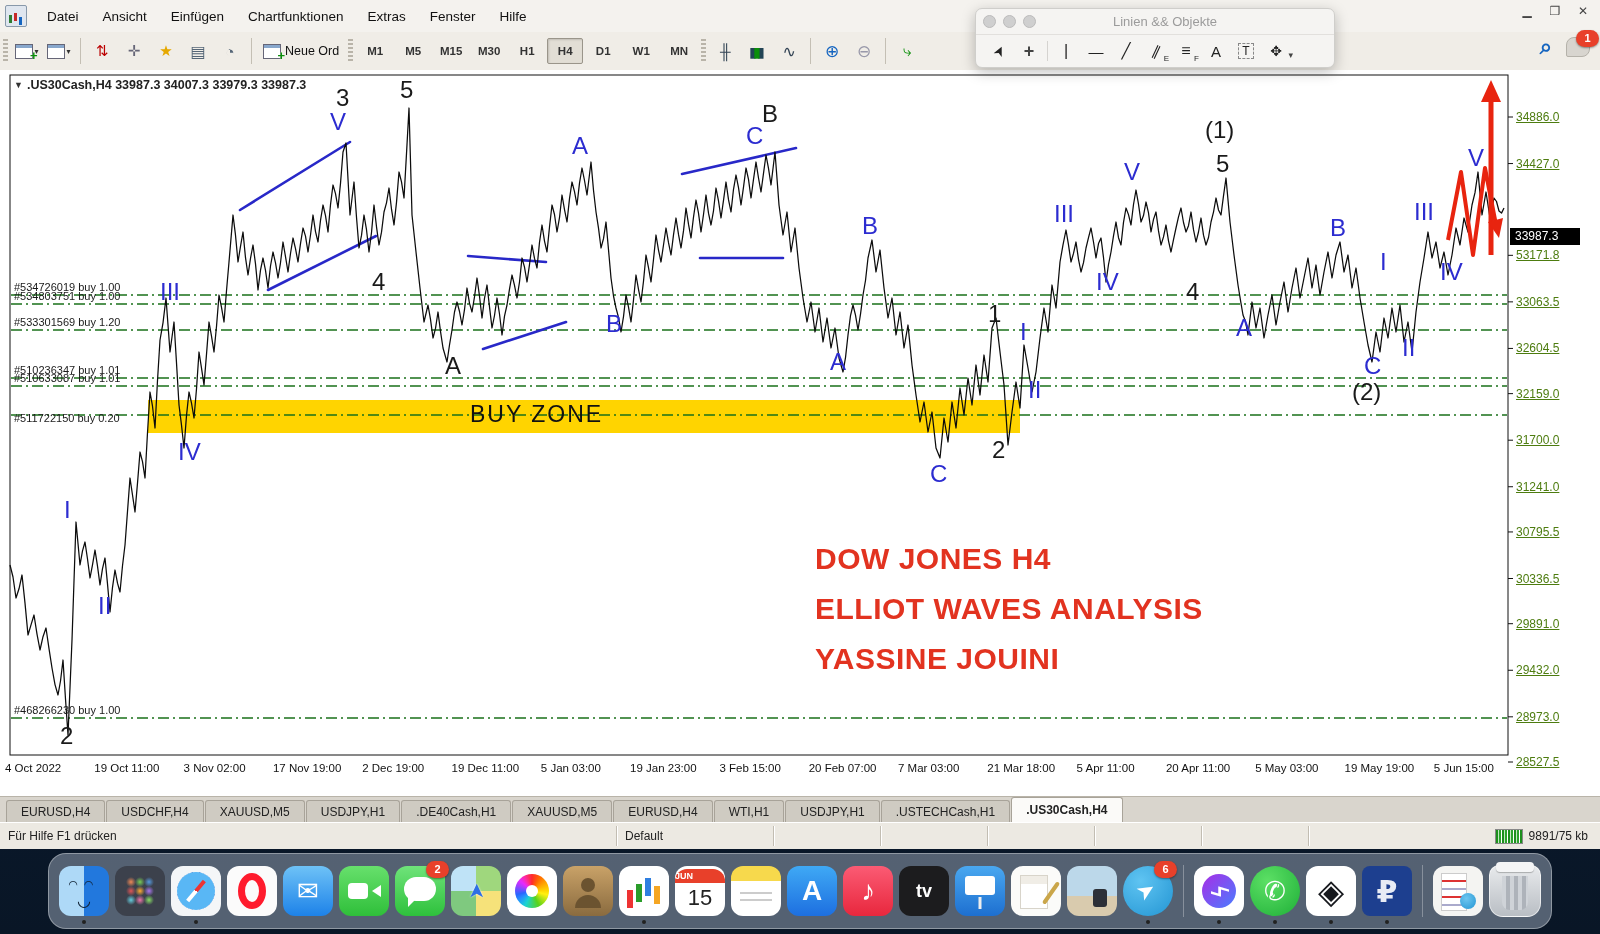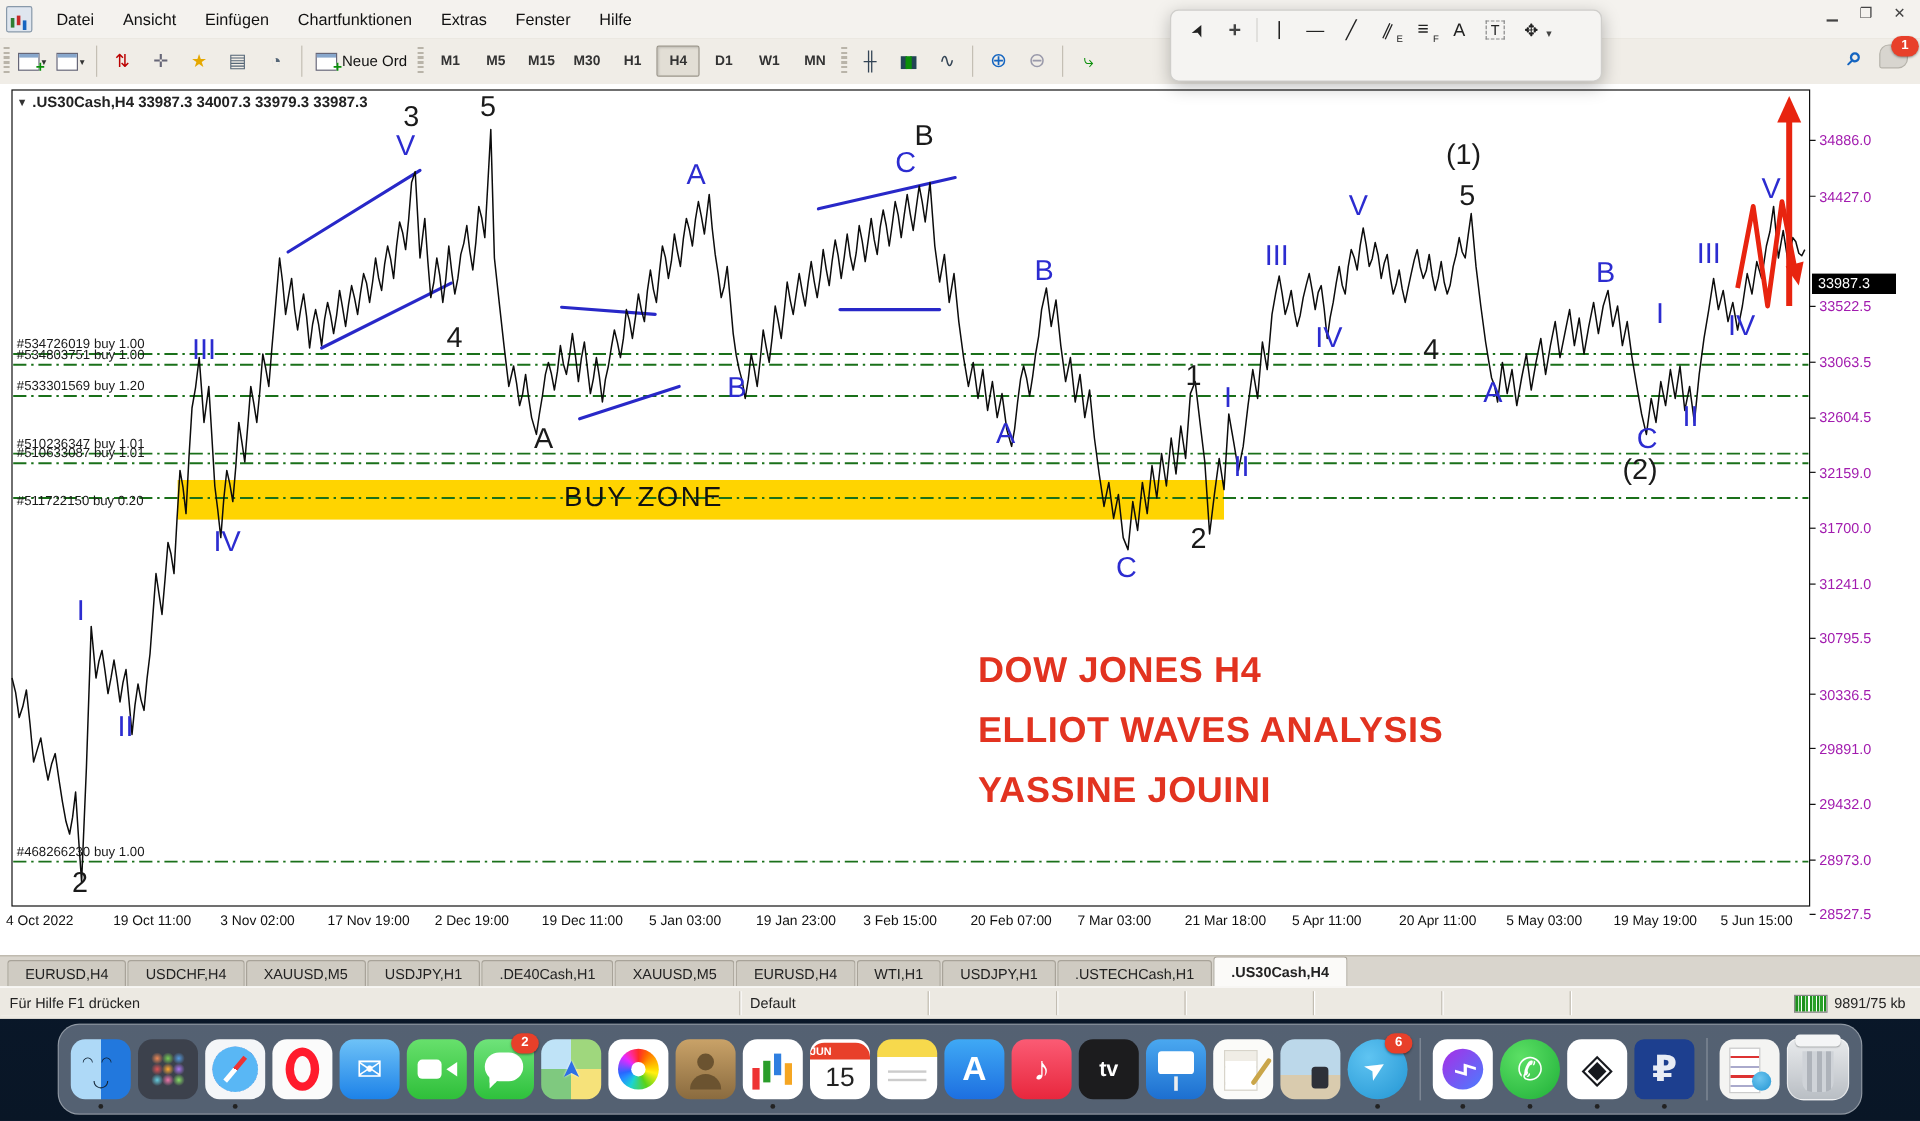--- a/index.html
+++ b/index.html
@@ -68,21 +68,21 @@
   #chart-svg{position:absolute;left:0;top:0;}
   #chart-labels{position:absolute;left:0;top:0;width:1600px;height:726px;pointer-events:none;}
   #chart-title{position:absolute;left:14px;top:8px;font-size:12.5px;font-weight:bold;color:#222;}
   #chart-title .tri{font-size:9px;vertical-align:1px;margin-right:4px;color:#333;}
   .order-label{position:absolute;font-size:11px;color:#1a1a1a;white-space:nowrap;}
   .wave-label{position:absolute;font-size:24px;white-space:nowrap;}
   .wave-b{color:#2c2cd0;}
   .wave-k{color:#1a1a1a;}
   #buyzone-label{position:absolute;font-size:23px;letter-spacing:2px;color:#111;font-weight:500;}
   .red-line{position:absolute;font-size:30px;font-weight:600;color:#e23320;letter-spacing:.5px;}
-  .price-tick{position:absolute;left:1516px;font-size:12px;color:#a21caf;}
+  .price-tick{position:absolute;left:1516px;font-size:12px;color:#4d7c0f;text-decoration:underline;}
   #price-tag{position:absolute;left:1510px;width:62px;background:#000;color:#fff;font-size:12px;padding:1px 3px 2px 5px;}
   .date-tick{position:absolute;top:692px;font-size:11.5px;color:#111;white-space:nowrap;}
   
   #tab-bar{position:absolute;left:0;top:796px;width:1600px;height:26px;background:#d9d5cd;border-top:1px solid #b9b4a9;display:flex;align-items:flex-end;padding-left:6px;box-sizing:border-box;}
   .chart-tab{height:21px;padding:0 14px;font-size:12px;color:#222;background:#cfcbc2;border:1px solid #a8a399;border-bottom:none;border-radius:3px 3px 0 0;margin-right:1px;display:flex;align-items:center;white-space:nowrap;}
   .chart-tab.active{background:#fbfaf8;font-weight:bold;height:24px;}
   #status-bar{position:absolute;left:0;top:822px;width:1600px;height:26px;background:#ece9e2;border-top:1px solid #fff;display:flex;align-items:center;font-size:12px;color:#222;}
   .sb-cell{height:20px;display:flex;align-items:center;padding:0 8px;border-right:1px solid #c2bdb2;box-shadow:1px 0 0 #fff;}
   #sb-left{width:600px;}
   #sb-profile{width:140px;}
@@ -298,21 +298,21 @@
         <div id="chart-title"><span class="tri">▼</span><span>.US30Cash,H4  33987.3 34007.3 33979.3 33987.3</span></div>
       <div class="order-label" style="left: 14px; top: 211px;">#534726019 buy 1.00</div>
           <div class="order-label" style="left: 14px; top: 220px;">#534803751 buy 1.00</div>
           <div class="order-label" style="left: 14px; top: 246px;">#533301569 buy 1.20</div>
           <div class="order-label" style="left: 14px; top: 294px;">#510236347 buy 1.01</div>
           <div class="order-label" style="left: 14px; top: 302px;">#510633087 buy 1.01</div>
           <div class="order-label" style="left: 14px; top: 342px;">#511722150 buy 0.20</div>
           <div class="order-label" style="left: 14px; top: 634px;">#468266230 buy 1.00</div>
           <div class="price-tick" style="top: 40px;">34886.0</div>
           <div class="price-tick" style="top: 86.561px;">34427.0</div>
-          <div class="price-tick" style="top: 178.313px;">33522.5</div>
+          <div class="price-tick" style="top: 178.313px;">53171.8</div>
           <div class="price-tick" style="top: 224.874px;">33063.5</div>
           <div class="price-tick" style="top: 271.435px;">32604.5</div>
           <div class="price-tick" style="top: 316.627px;">32159.0</div>
           <div class="price-tick" style="top: 363.188px;">31700.0</div>
           <div class="price-tick" style="top: 409.749px;">31241.0</div>
           <div class="price-tick" style="top: 454.94px;">30795.5</div>
           <div class="price-tick" style="top: 501.501px;">30336.5</div>
           <div class="price-tick" style="top: 546.693px;">29891.0</div>
           <div class="price-tick" style="top: 593.254px;">29432.0</div>
           <div class="price-tick" style="top: 639.815px;">28973.0</div>
@@ -401,20 +401,26 @@
       <div class="sb-cell sb-empty"></div>
       <div class="sb-cell sb-empty"></div>
       <div id="sb-right">
         <span id="mem-bars"></span>
         <span>9891/75 kb</span>
       </div>
     </div>
   </div>
 
   <div id="float-panel">
+    <div id="fp-title-row">
+      <span class="traffic"></span>
+      <span class="traffic"></span>
+      <span class="traffic"></span>
+      <span id="fp-title">Linien &amp;&amp; Objekte</span>
+    </div>
     <div id="fp-tools">
         <div class="fp-tool fpt-cursor"></div>
         <div class="fp-tool fpt-crosshair"></div>
         <div class="fp-sep"></div>
         <div class="fp-tool fpt-vline"></div>
         <div class="fp-tool fpt-hline"></div>
         <div class="fp-tool fpt-trendline"></div>
         <div class="fp-tool fpt-channel"></div>
         <div class="fp-tool fpt-fibonacci"></div>
         <div class="fp-tool fpt-text"></div>

